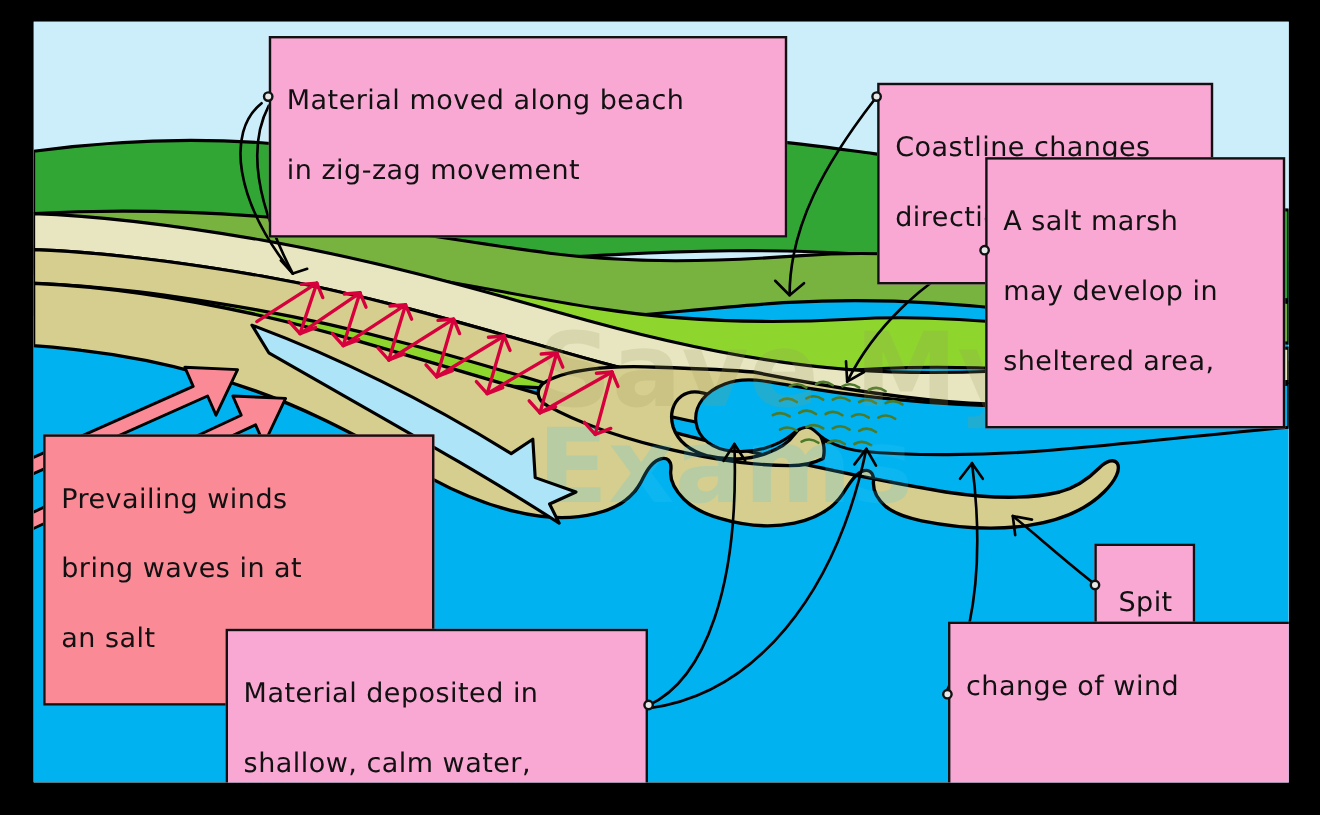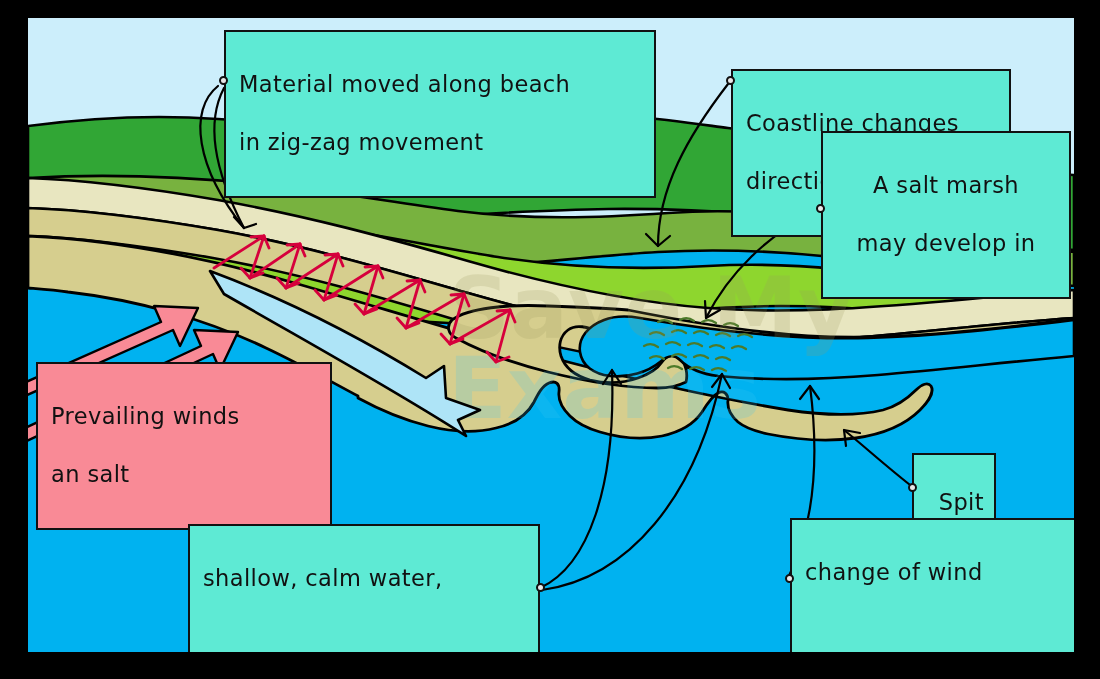--- a/index.html
+++ b/index.html
@@ -4,21 +4,21 @@
 <style>
   html,body{margin:0;padding:0;background:#000;}
   body{width:1100px;height:679px;overflow:hidden;
        font-family:"DejaVu Sans","Liberation Sans",sans-serif;}
   #stage{position:relative;width:1100px;height:679px;background:#000;}
   #canvas{position:absolute;left:28px;top:18px;width:1046px;height:634px;overflow:hidden;background:#CCEEFB;}
   svg.layer{position:absolute;left:0;top:0;width:1046px;height:634px;}
 
   .callout{
     position:absolute;
-    background:#5eead4;
+    background:#f9a8d4;
     border:2px solid #111;
     color:#111;
     font-size:22.5px;
     line-height:1.29;
     letter-spacing:0.4px;
     padding:9px 13px 10px 13px;
     white-space:pre-line;
     box-sizing:border-box;
   }
   .callout.pink{background:#F98A96;border-color:#111;}
@@ -246,38 +246,41 @@
       <span class="ln">in zig-zag movement</span>
     </div>
     <div class="tagdot" style="left:191px;top:58px;"></div>
 
     <div class="callout" style="left:703px;top:12px;width:280px;margin-top:39px;">
       <span class="ln">Coastline changes</span>
       <span class="ln">direction</span>
     </div>
     <div class="tagdot" style="left:698px;top:58px;"></div>
 
-    <div class="callout" style="left:793px;top:113px;width:250px;text-align:center;">
+    <div class="callout" style="left:793px;top:113px;width:250px;">
       <span class="ln">A salt marsh</span>
       <span class="ln">may develop in</span>
+      <span class="ln">sheltered area,</span>
     </div>
     <div class="tagdot" style="left:788px;top:186px;"></div>
 
-    <div class="callout pink" style="left:8px;top:344px;width:296px;">
+    <div class="callout pink" style="left:8px;top:344px;width:326px;">
       <span class="ln">Prevailing winds</span>
+      <span class="ln">bring waves in at</span>
       <span class="ln">an salt</span>
     </div>
 
     <div class="callout" style="left:160px;top:506px;width:352px;">
+      <span class="ln">Material deposited in</span>
       <span class="ln">shallow, calm water,</span>
       
     </div>
     <div class="tagdot" style="left:508px;top:565px;"></div>
 
-    <div class="callout" style="left:884px;top:435px;width:84px;padding:4px 10px 5px 18px;text-align:right;">
+    <div class="callout" style="left:884px;top:435px;width:84px;padding:4px 10px 5px 18px;">
       <span class="ln">Spit</span>
     </div>
     <div class="tagdot" style="left:880px;top:465px;"></div>
 
     <div class="callout" style="left:762px;top:500px;width:288px;">
       <span class="ln">change of wind</span>
       
     </div>
     <div class="tagdot" style="left:757px;top:556px;"></div>
 

